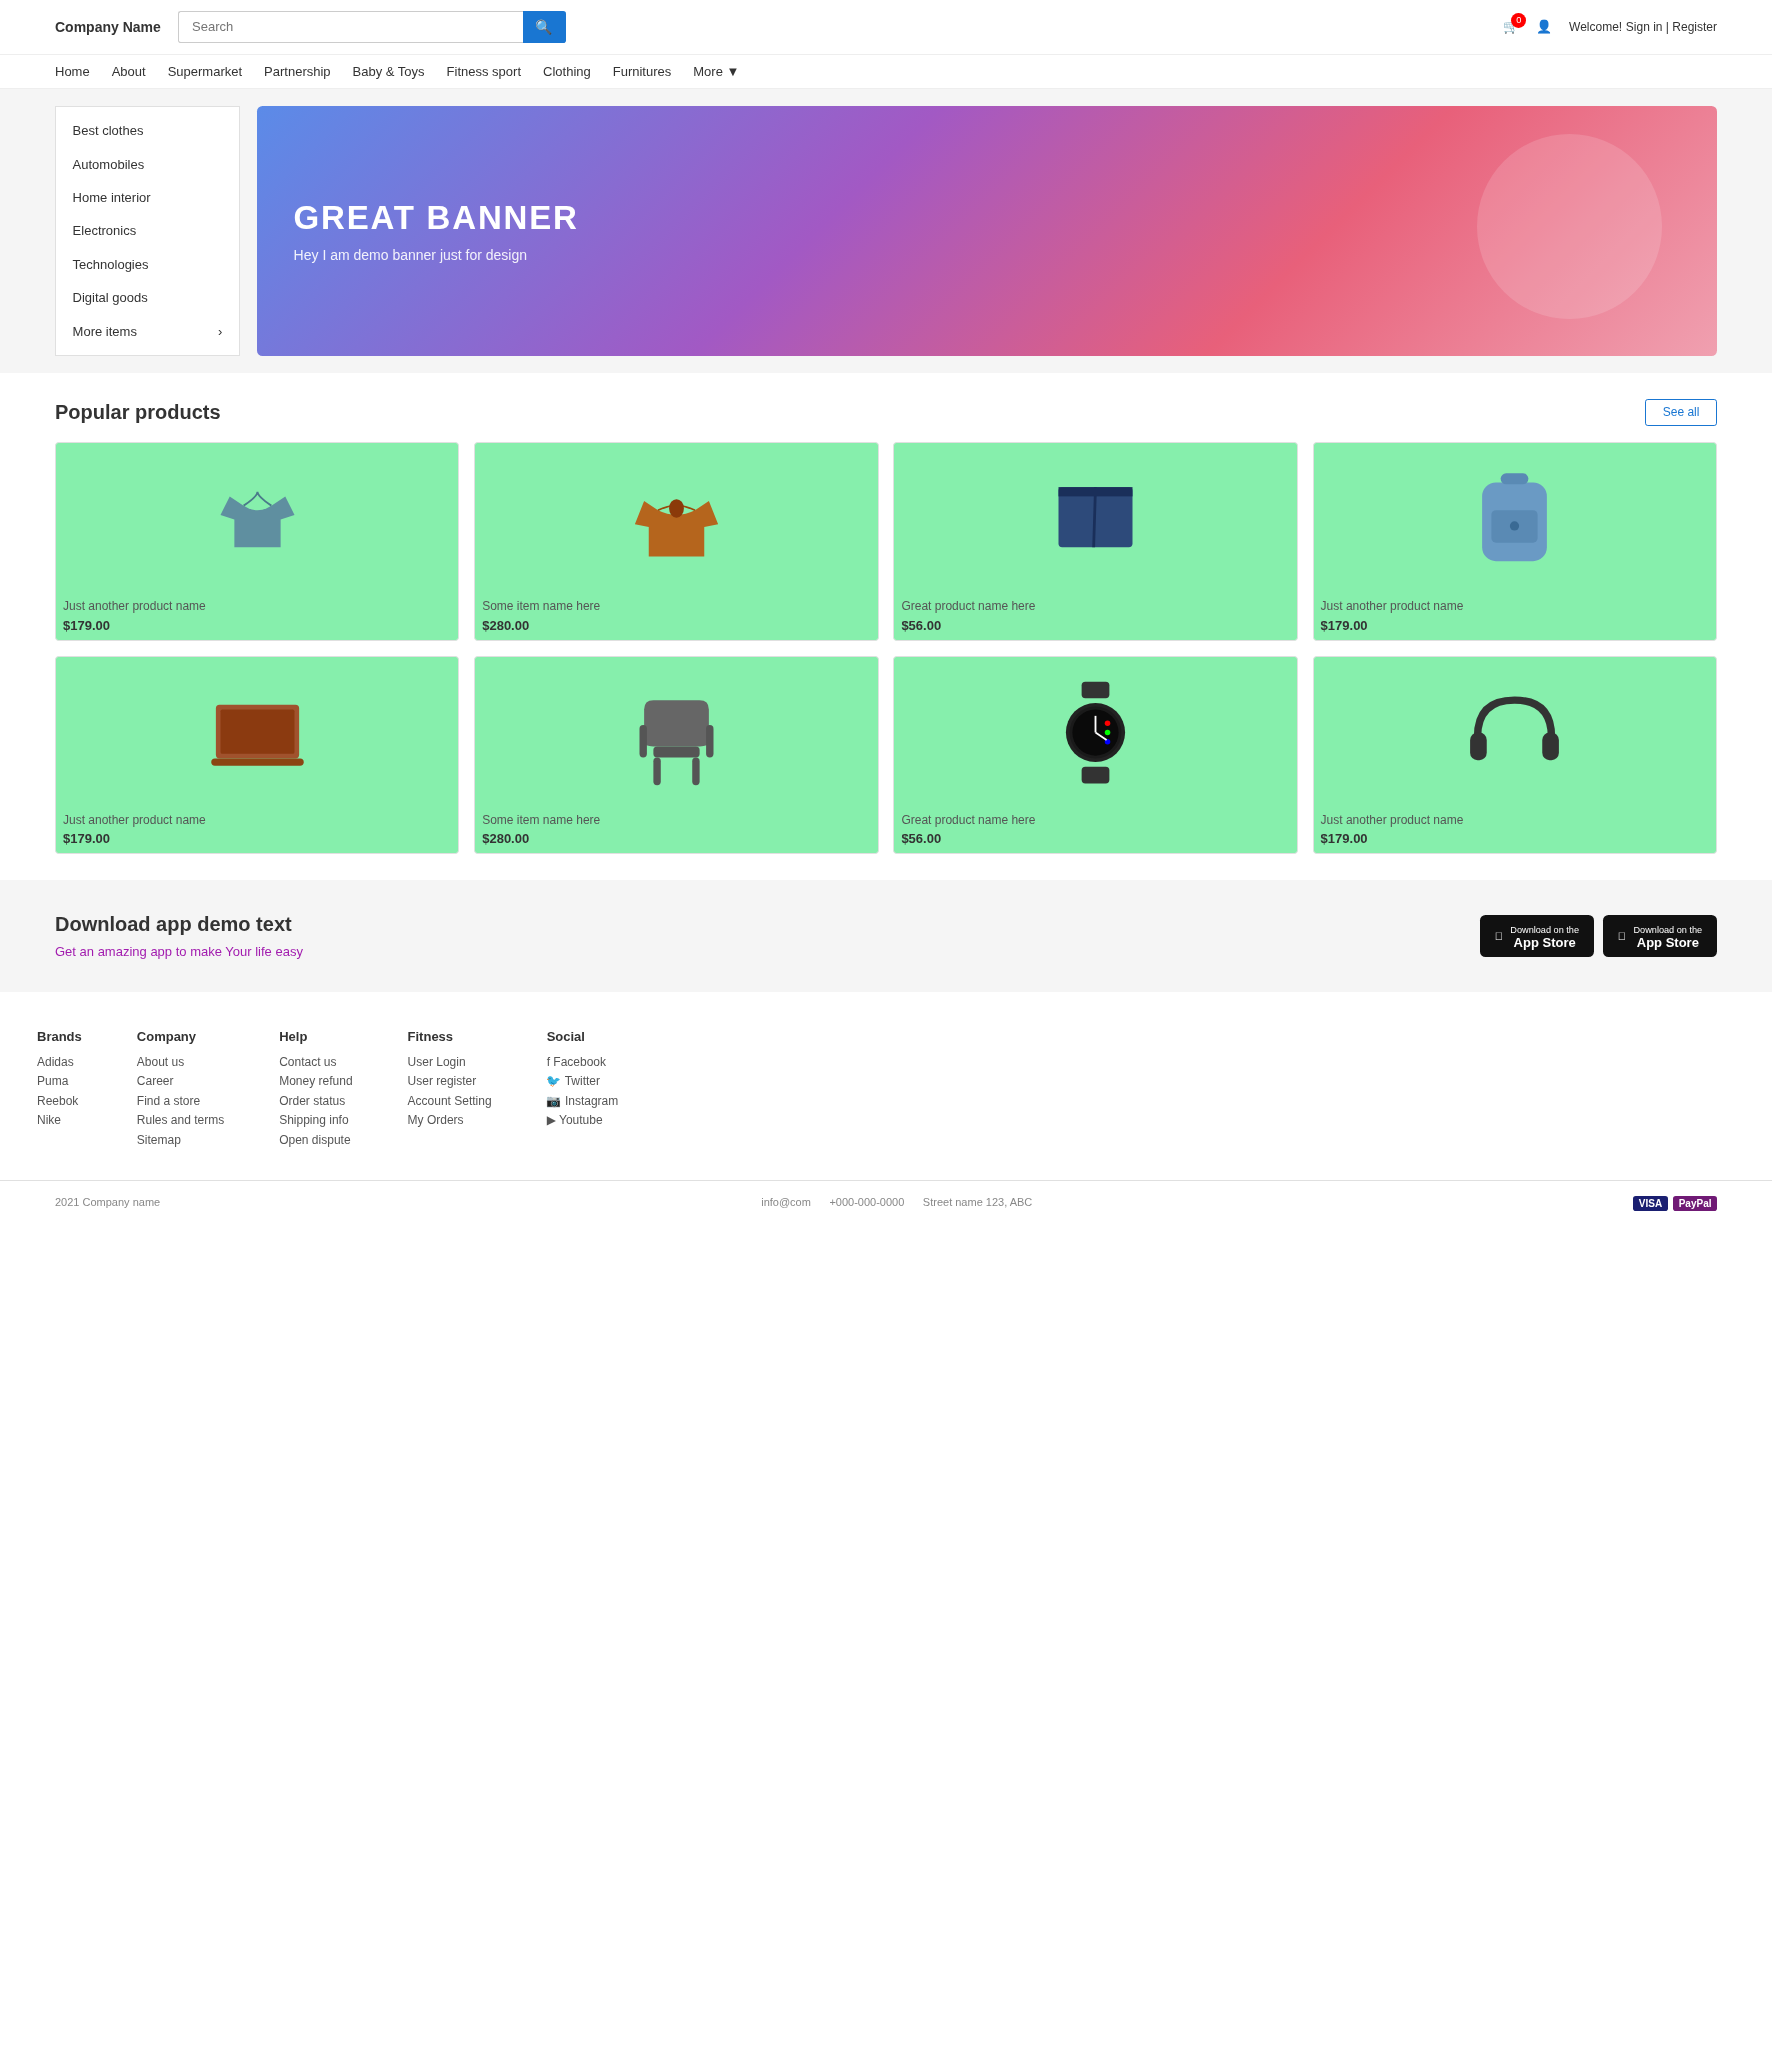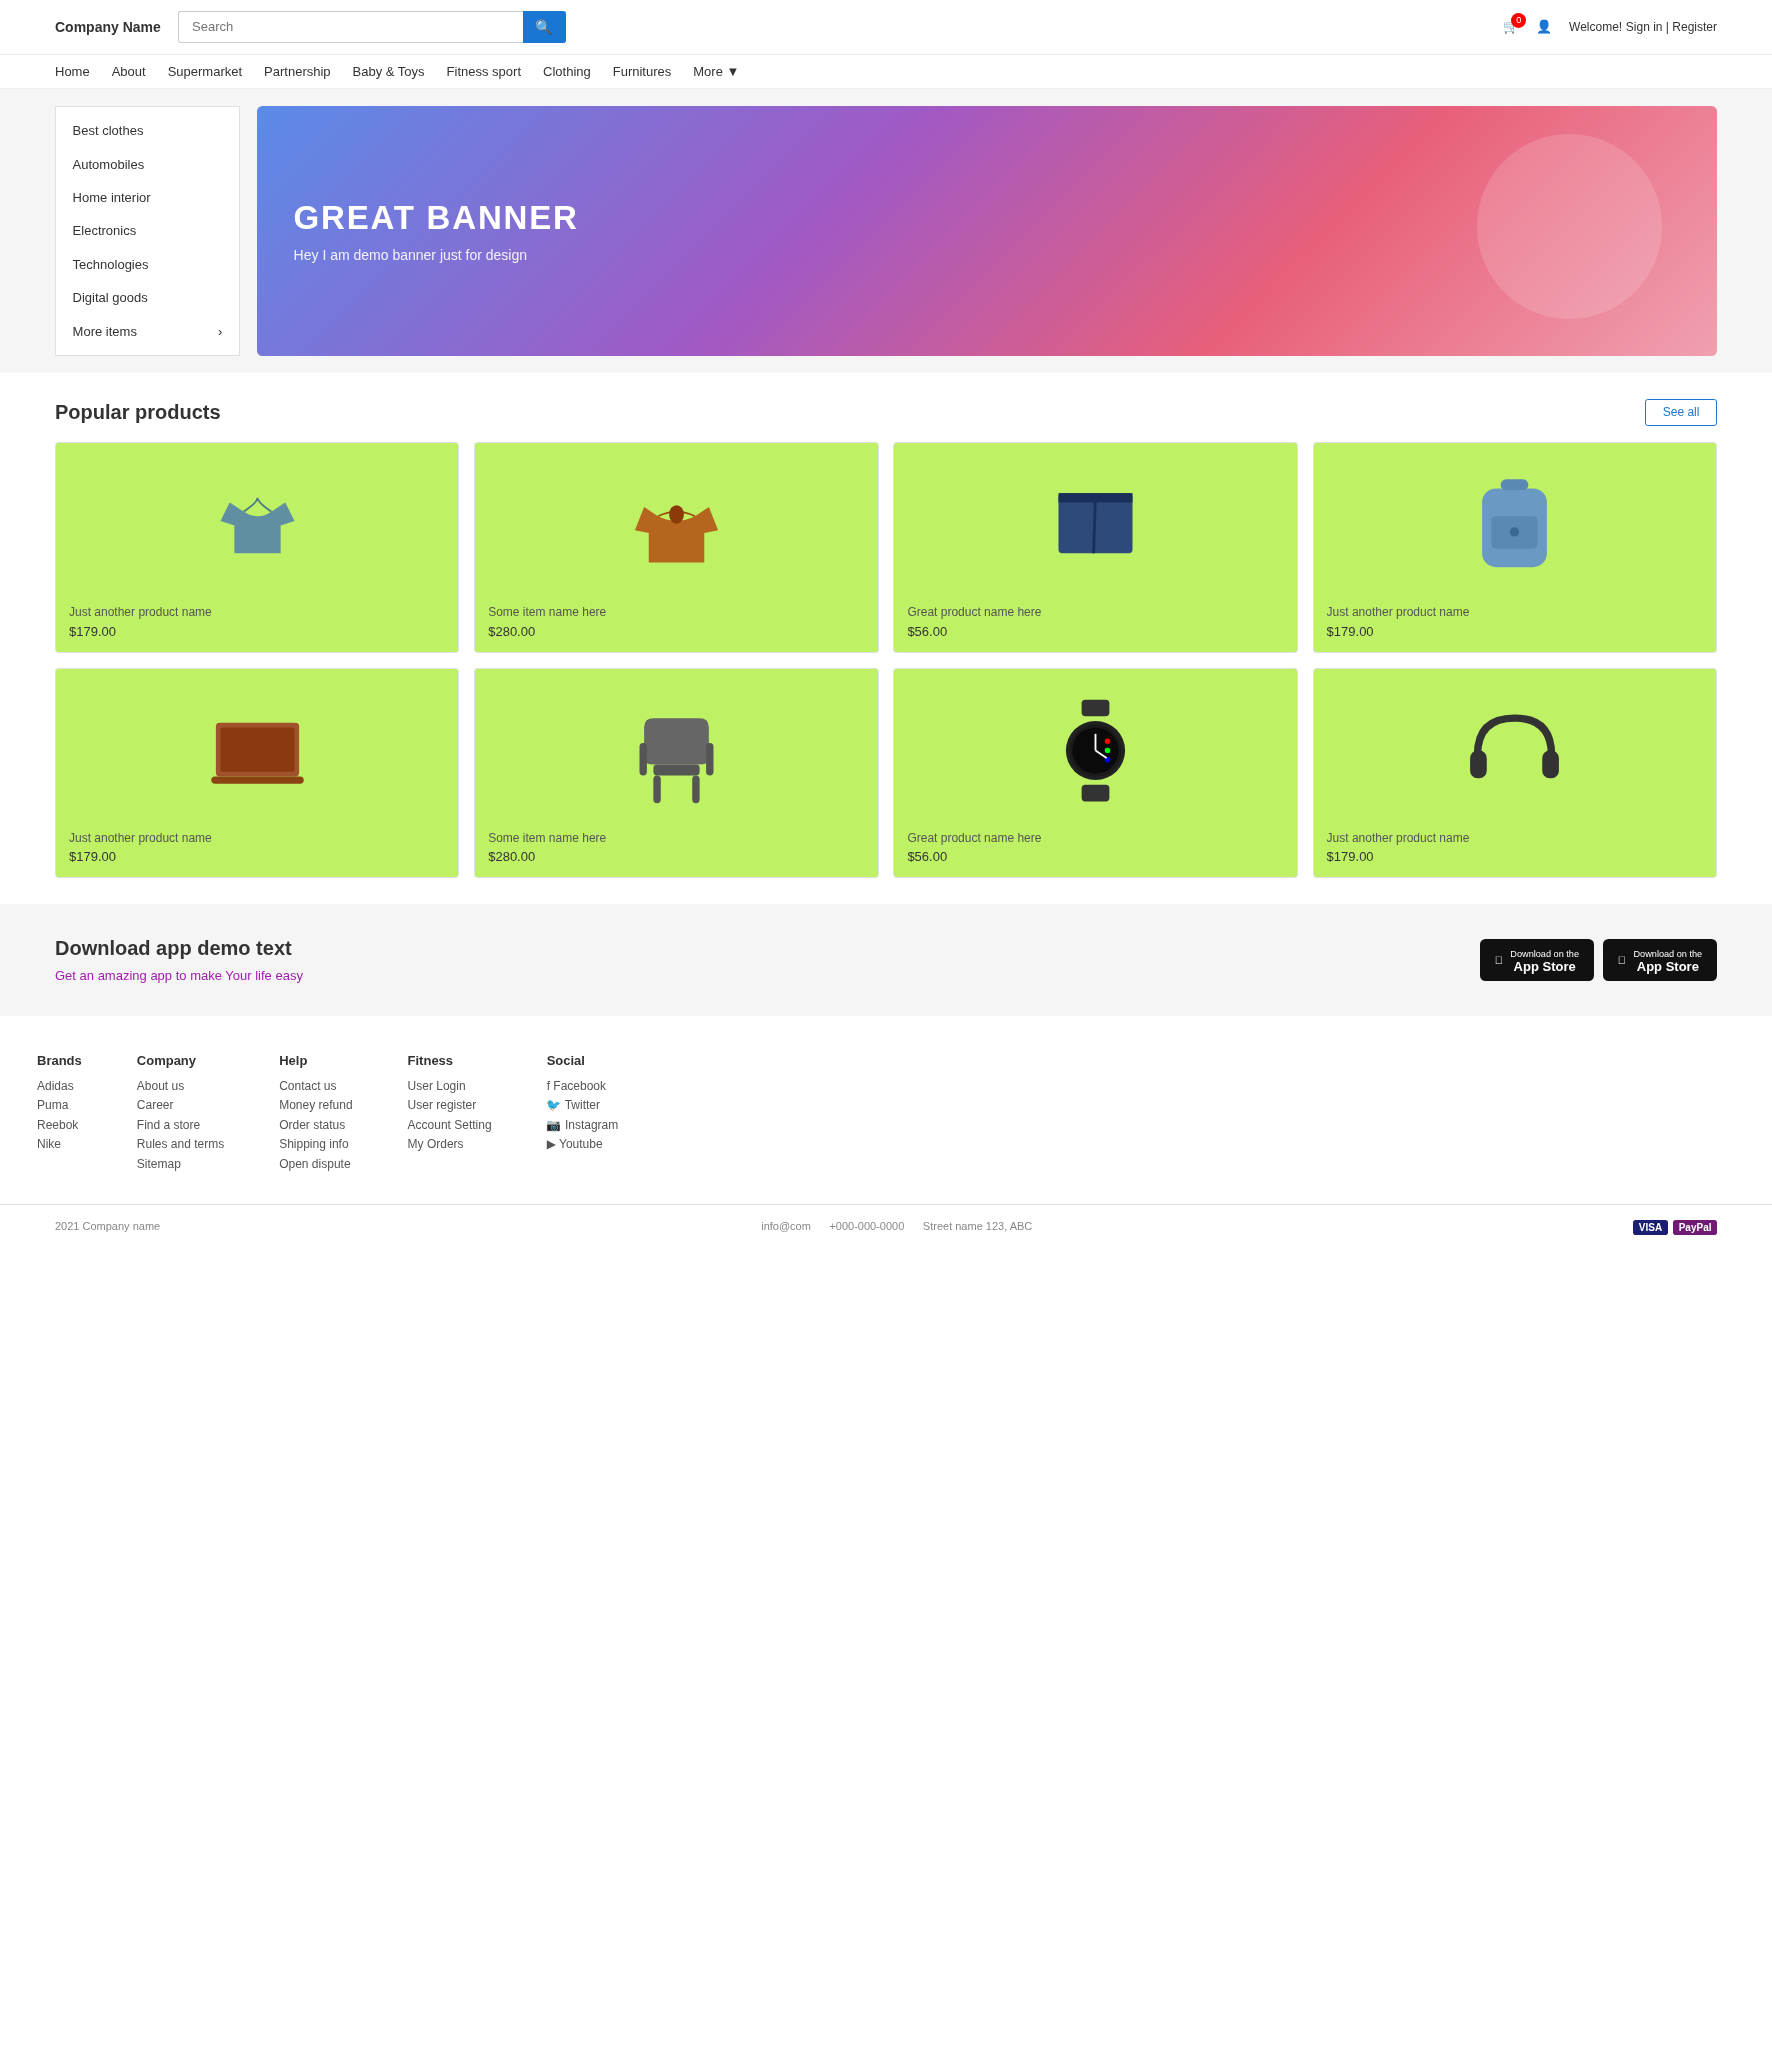--- a/index.html
+++ b/index.html
@@ -34,25 +34,25 @@
     .banner-text h2 { font-size: 33px; font-weight: 900; color: white; text-transform: uppercase; letter-spacing: 1.8px; margin-bottom: 9.2px; }
     .banner-text p { color: rgba(255,255,255,0.9); font-size: 14px; }
     .banner-circle { position: absolute; right: 55px; top: 28px; width: 185px; height: 185px; border-radius: 50%; background: rgba(255,255,255,0.15); }
 
     
     .products-section { padding: 26px 55px; }
     .section-header { display: flex; justify-content: space-between; align-items: center; margin-bottom: 16.6px; }
     .section-title { font-size: 20px; font-weight: bold; }
     .see-all-btn { padding: 5.5px 16.6px; border: 0.9px solid #1976d2; background: white; color: #1976d2; cursor: pointer; border-radius: 2.8px; font-size: 12px; }
     .products-grid { display: grid; grid-template-columns: repeat(4, 1fr); gap: 14.8px; }
-    .product-card { border: 0.9px solid #e0e0e0; border-radius: 3.7px; padding: 13px; background: #bef264; }
+    .product-card { border: 0.9px solid #e0e0e0; border-radius: 3.7px; padding: 7px; background: #86efac; }
     .product-img { width: 100%; height: 138px; display: flex; align-items: center; justify-content: center; overflow: hidden; margin-bottom: 11px; }
     .product-img svg, .product-img .product-placeholder { width: 111px; height: 111px; }
     .product-name { font-size: 12px; color: #555; margin-bottom: 4.6px; }
-    .product-price { font-size: 13px; font-weight: normal; color: #333; }
+    .product-price { font-size: 13px; font-weight: bold; color: #333; }
 
     
     .app-section { background: #f5f5f5; padding: 33px 55px; display: flex; align-items: center; justify-content: space-between; }
     .app-text h3 { font-size: 20px; font-weight: bold; margin-bottom: 7.4px; }
     .app-text p { font-size: 13px; color: #a21caf; }
     .app-buttons { display: flex; gap: 9.2px; }
     .app-btn { display: flex; align-items: center; gap: 7.4px; background: #111; color: white; border: none; border-radius: 5.5px; padding: 7.4px 14.8px; cursor: pointer; font-size: 11px; }
     .app-btn .btn-main { font-size: 13px; font-weight: bold; display: block; }
 
     

